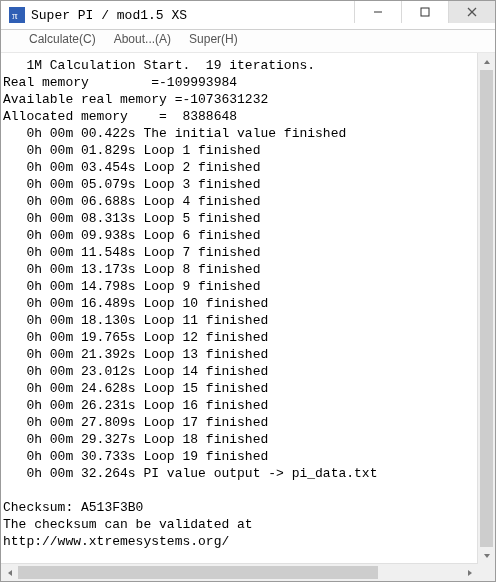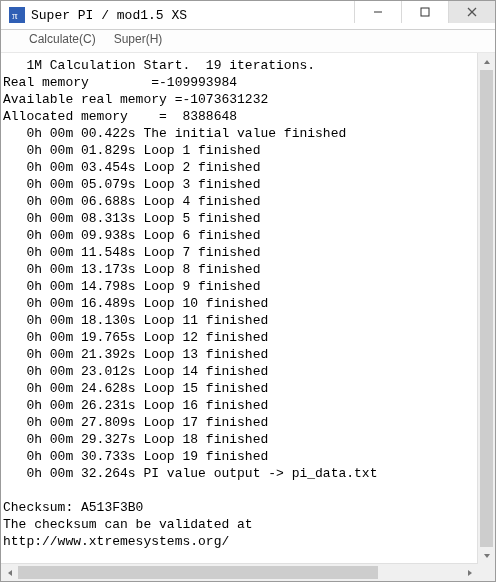--- a/index.html
+++ b/index.html
@@ -179,20 +179,21 @@
         <svg width="10" height="10" viewBox="0 0 10 10">
           <line x1="1" y1="1" x2="9" y2="9" stroke="#555" stroke-width="1.3"></line>
           <line x1="9" y1="1" x2="1" y2="9" stroke="#555" stroke-width="1.3"></line>
         </svg>
       </div>
     </div>
   </div>
 
   <div class="menubar">
     <div class="menu-item">Calculate(C)</div>
+    <div class="menu-item">About...(A)</div>
     <div class="menu-item">Super(H)</div>
   </div>
 
   <div class="content-area">
     <div class="output" id="output">   1M Calculation Start.  19 iterations.
 Real memory        =-109993984
 Available real memory =-1073631232
 Allocated memory    =  8388648
    0h 00m 00.422s The initial value finished
    0h 00m 01.829s Loop 1 finished

